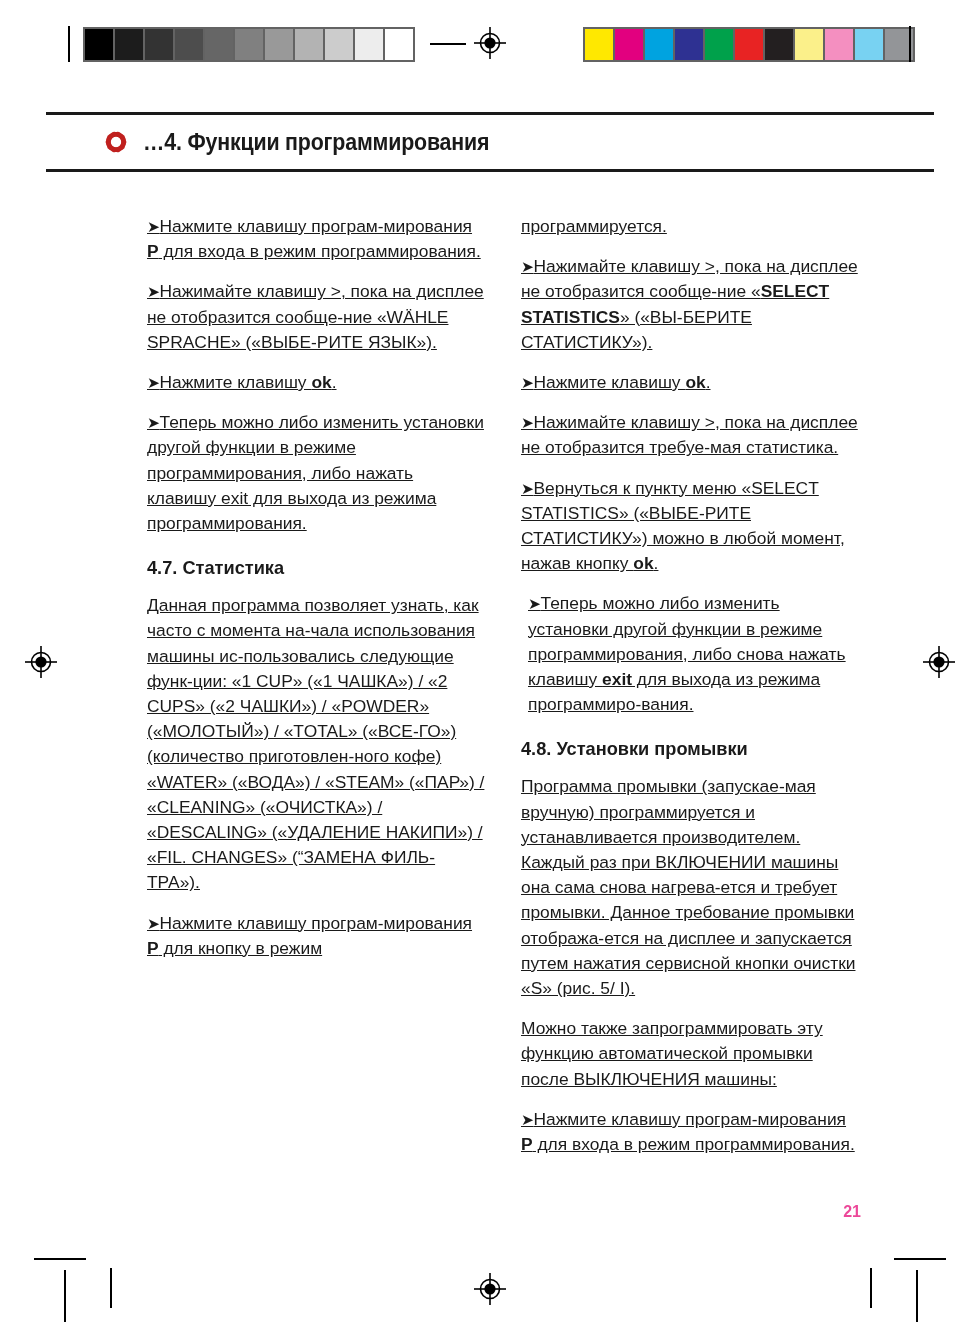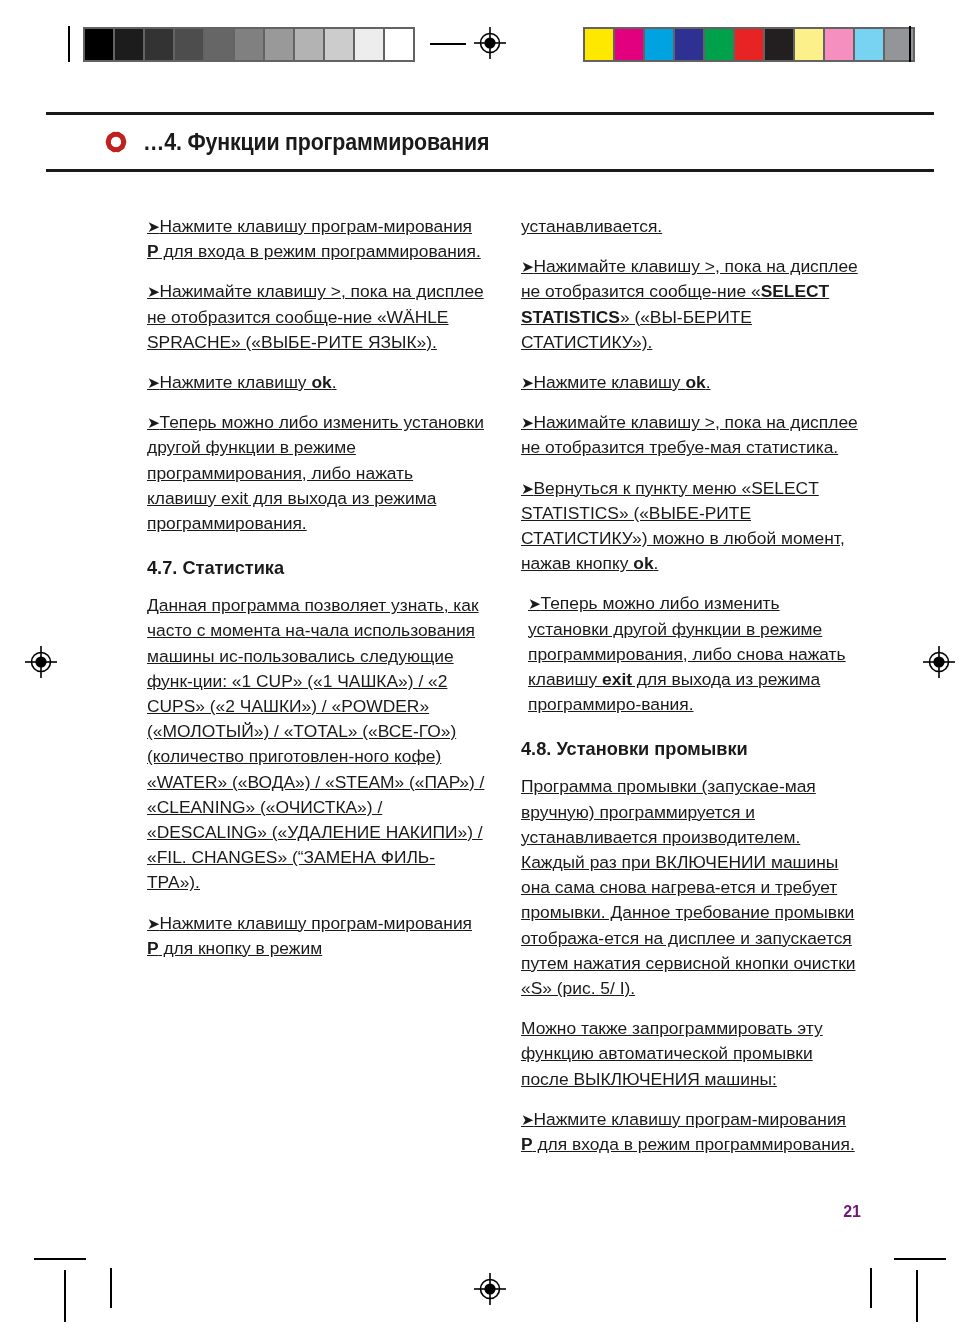--- a/index.html
+++ b/index.html
@@ -136,21 +136,21 @@
 
   
   .page-number {
     position: absolute;
     left: 521px;
     top: 1203px;
     width: 340px;
     text-align: right;
     font-size: 16px;
     font-weight: 700;
-    color: #701a75;
+    color: #ec4899;
   }
 </style>
 </head>
 <body>
 
 <div class="calib-strip">
   <div class="tick tick-v" style="left:68px; top:26px;"></div>
   <div class="swatch-bar" id="gray-bar">
       <div class="sw" style="background: rgb(0, 0, 0);"></div>
       <div class="sw" style="background: rgb(28, 28, 28);"></div>
@@ -246,21 +246,21 @@
   <div class="col" id="col-left">
       <p class="para bullet"><span class="arrow">➤</span><span>Нажмите клавишу програм-мирования </span><span class="b">P</span><span> для входа в режим программирования.</span></p>
       <p class="para bullet"><span class="arrow">➤</span><span>Нажимайте клавишу &gt;, пока на дисплее не отобразится сообще-ние «WÄHLE SPRACHE» («ВЫБЕ-РИТЕ ЯЗЫК»).</span></p>
       <p class="para bullet"><span class="arrow">➤</span><span>Нажмите клавишу </span><span class="b">ok</span><span>.</span></p>
       <p class="para bullet"><span class="arrow">➤</span><span>Теперь можно либо изменить установки другой функции в режиме программирования, либо нажать клавишу exit для выхода из режима программирования.</span></p>
       <h3 class="sec-head"><span>4.7. Статистика</span></h3>
       <p class="para"><span>Данная программа позволяет узнать, как часто с момента на-чала использования машины ис-пользовались следующие функ-ции: «1 CUP» («1 ЧАШКА») / «2 CUPS» («2 ЧАШКИ») / «POWDER» («МОЛОТЫЙ») / «TOTAL» («ВСЕ-ГО») (количество приготовлен-ного кофе) «WATER» («ВОДА») / «STEAM» («ПАР») / «CLEANING» («ОЧИСТКА») / «DESCALING» («УДАЛЕНИЕ НАКИПИ») / «FIL. CHANGES» (“ЗАМЕНА ФИЛЬ-ТРА»).</span></p>
       <p class="para bullet"><span class="arrow">➤</span><span>Нажмите клавишу програм-мирования </span><span class="b">P</span><span> для кнопку в режим</span></p>
     </div>
   <div class="col" id="col-right">
-      <p class="para"><span>устанавливается.</span></p>
+      <p class="para"><span>программируется.</span></p>
       <p class="para bullet"><span class="arrow">➤</span><span>Нажимайте клавишу &gt;, пока на дисплее не отобразится сообще-ние «</span><span class="b">SELECT STATISTICS</span><span>» («ВЫ-БЕРИТЕ СТАТИСТИКУ»).</span></p>
       <p class="para bullet"><span class="arrow">➤</span><span>Нажмите клавишу </span><span class="b">ok</span><span>.</span></p>
       <p class="para bullet"><span class="arrow">➤</span><span>Нажимайте клавишу &gt;, пока на дисплее не отобразится требуе-мая статистика.</span></p>
       <p class="para bullet"><span class="arrow">➤</span><span>Вернуться к пункту меню «SELECT STATISTICS» («ВЫБЕ-РИТЕ СТАТИСТИКУ») можно в любой момент, нажав кнопку </span><span class="b">ok</span><span>.</span></p>
       <p class="para bullet bullet-indent"><span class="arrow">➤</span><span>Теперь можно либо изменить установки другой функции в режиме программирования, либо снова нажать клавишу </span><span class="b">exit</span><span> для выхода из режима программиро-вания.</span></p>
       <h3 class="sec-head"><span>4.8. Установки промывки</span></h3>
       <p class="para"><span>Программа промывки (запускае-мая вручную) программируется и устанавливается производителем. Каждый раз при ВКЛЮЧЕНИИ машины она сама снова нагрева-ется и требует промывки. Данное требование промывки отобража-ется на дисплее и запускается путем нажатия сервисной кнопки очистки «S» (рис. 5/ I).</span></p>
       <p class="para"><span>Можно также запрограммировать эту функцию автоматической промывки после ВЫКЛЮЧЕНИЯ машины:</span></p>
       <p class="para bullet"><span class="arrow">➤</span><span>Нажмите клавишу програм-мирования </span><span class="b">P</span><span> для входа в режим программирования.</span></p>
     </div>

